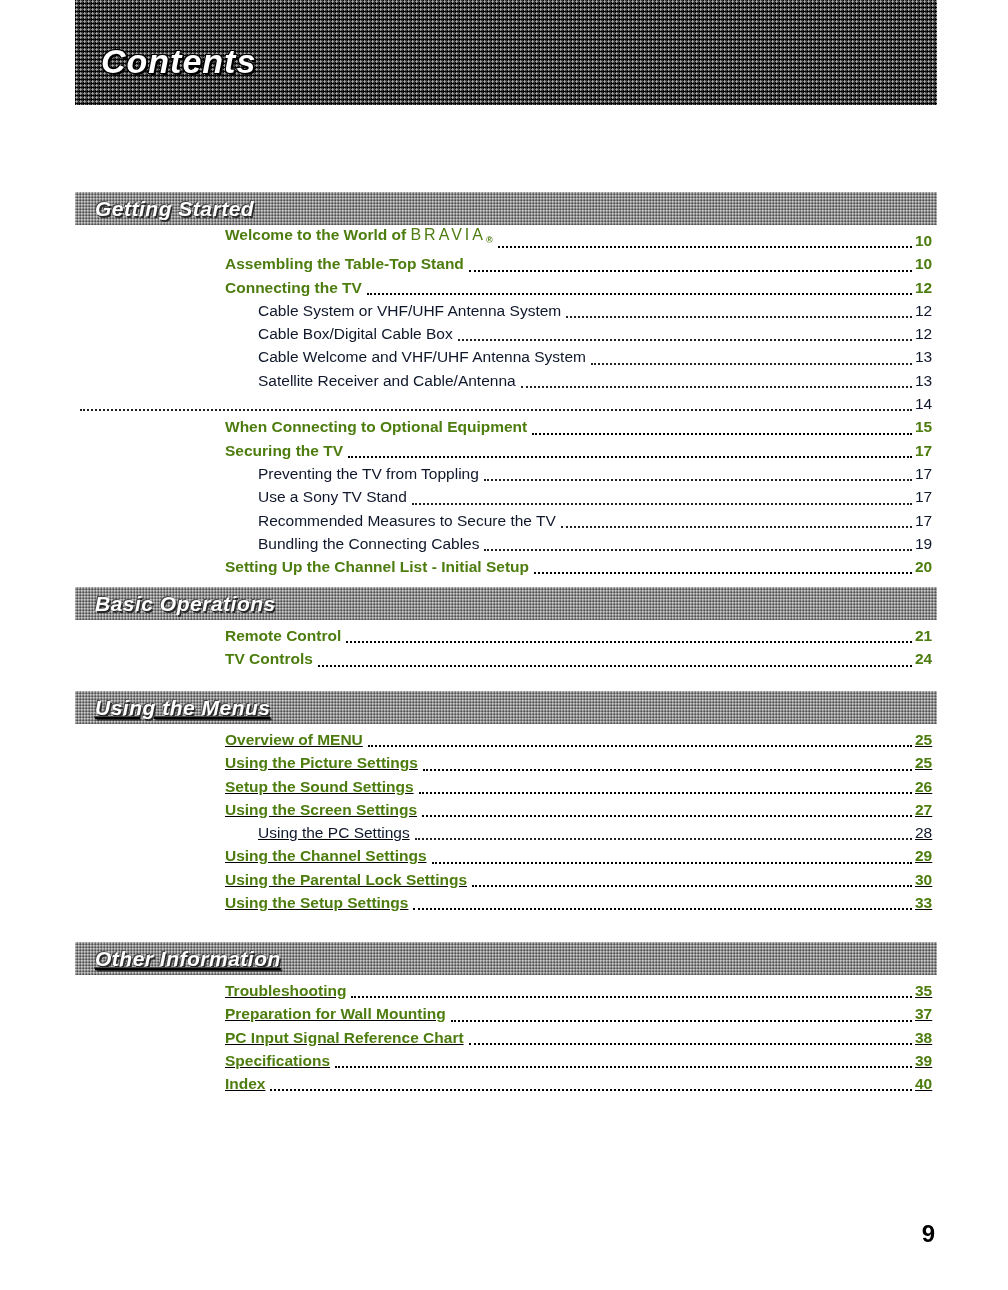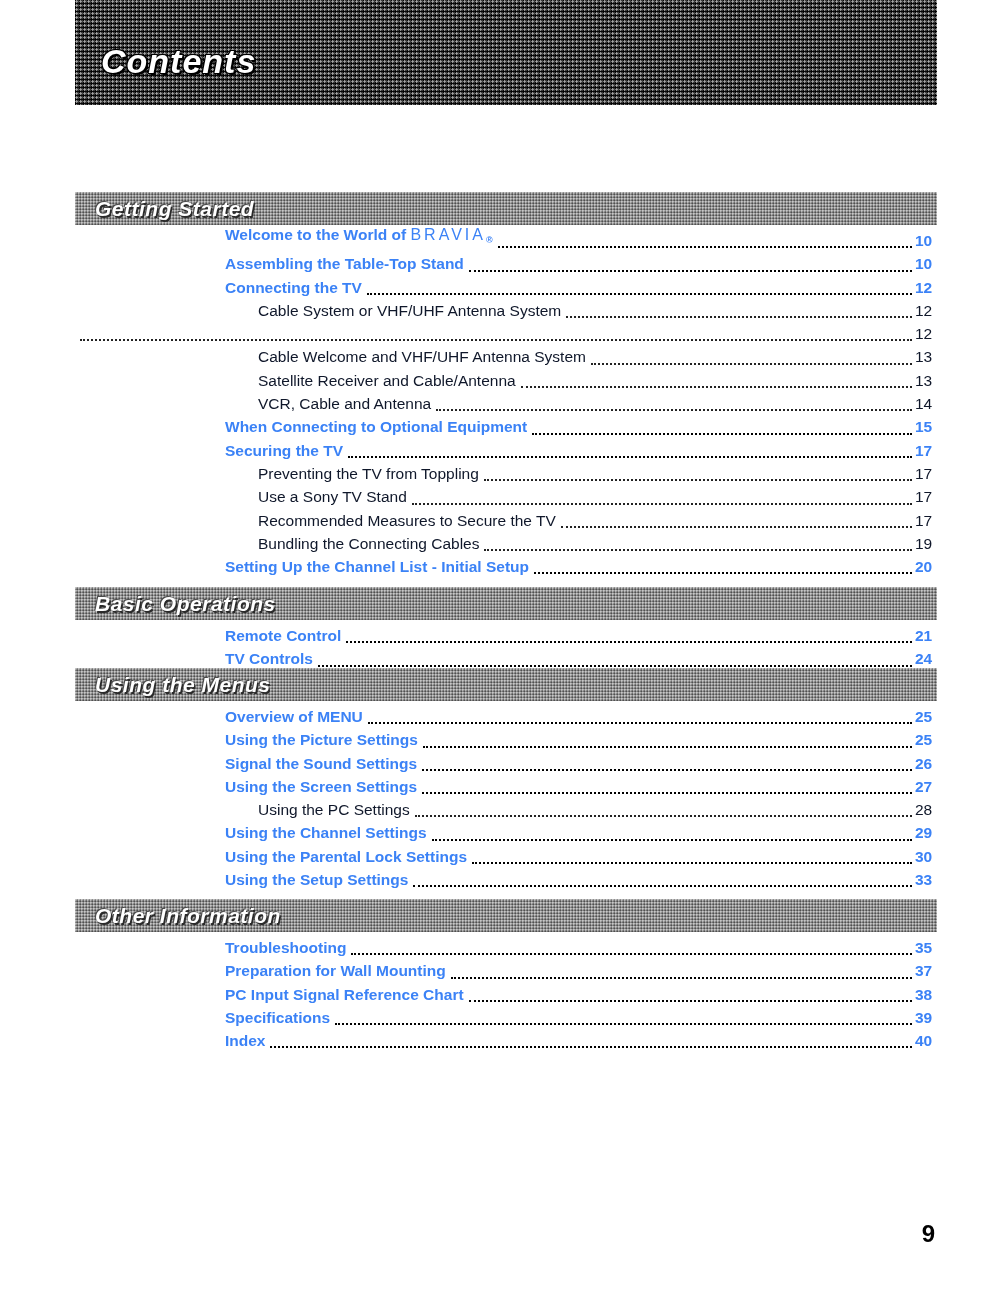--- a/index.html
+++ b/index.html
@@ -44,22 +44,22 @@
 
   
   .section {
     position: absolute;
     left: 75px;
     width: 862px;
     margin-top: 42px;
   }
   .section:nth-child(1) { top: 150px; }
   .section:nth-child(2) { top: 545px; }
-  .section:nth-child(3) { top: 626px; }
-  .section:nth-child(4) { top: 857px; }
+  .section:nth-child(3) { top: 649px; text-decoration: underline; }
+  .section:nth-child(4) { top: 900px; text-decoration: underline; }
 
   .section-bar {
     height: 33px;
     background-color: #8f8f8f;
     background-image:
       radial-gradient(circle at 0.8px 0.8px, rgba(255,255,255,0.5) 0.65px, rgba(255,255,255,0) 1px),
       radial-gradient(circle at 2.3px 2.3px, rgba(0,0,0,0.45) 0.65px, rgba(0,0,0,0) 1px);
     background-size: 3px 3px, 3px 3px;
     display: flex;
     align-items: center;
@@ -79,21 +79,21 @@
     margin-top: 4px;
   }
   .toc-row {
     display: flex;
     align-items: flex-end;
     height: 23.3px;
     font-size: 15.5px;
     line-height: 23.3px;
     color: #000;
   }
-  .toc-row.bold { font-weight: bold; color: #3b82f6; }
+  .toc-row.bold { font-weight: bold; color: #4d7c0f; }
   .toc-row.regular { font-weight: normal; color: #0f172a; }
   .toc-row.bold   .toc-label { padding-left: 150px; }
   .toc-row.regular .toc-label { padding-left: 183px; }
   .toc-label { white-space: nowrap; }
   .leader {
     flex: 1 1 auto;
     border-bottom: 2px dotted #000;
     margin: 0 3px 4px 5px;
     min-width: 20px;
   }
@@ -154,35 +154,35 @@
             <span class="toc-label">Connecting the TV</span>
             <span class="leader"></span>
             <span class="toc-page">12</span>
           </div>
           <div class="toc-row regular">
             <span class="toc-label">Cable System or VHF/UHF Antenna System</span>
             <span class="leader"></span>
             <span class="toc-page">12</span>
           </div>
           <div class="toc-row regular">
+            <span class="toc-label">Cable Box/Digital Cable Box</span>
             <span class="leader"></span>
             <span class="toc-page">12</span>
           </div>
           <div class="toc-row regular">
             <span class="toc-label">Cable Welcome and VHF/UHF Antenna System</span>
             <span class="leader"></span>
             <span class="toc-page">13</span>
           </div>
           <div class="toc-row regular">
             <span class="toc-label">Satellite Receiver and Cable/Antenna</span>
             <span class="leader"></span>
             <span class="toc-page">13</span>
           </div>
           <div class="toc-row regular">
-            <span class="toc-label">VCR, Cable and Antenna</span>
             <span class="leader"></span>
             <span class="toc-page">14</span>
           </div>
           <div class="toc-row bold">
             <span class="toc-label">When Connecting to Optional Equipment</span>
             <span class="leader"></span>
             <span class="toc-page">15</span>
           </div>
           <div class="toc-row bold">
             <span class="toc-label">Securing the TV</span>
@@ -242,21 +242,21 @@
             <span class="toc-label">Overview of MENU</span>
             <span class="leader"></span>
             <span class="toc-page">25</span>
           </div>
           <div class="toc-row bold">
             <span class="toc-label">Using the Picture Settings</span>
             <span class="leader"></span>
             <span class="toc-page">25</span>
           </div>
           <div class="toc-row bold">
-            <span class="toc-label">Signal the Sound Settings</span>
+            <span class="toc-label">Setup the Sound Settings</span>
             <span class="leader"></span>
             <span class="toc-page">26</span>
           </div>
           <div class="toc-row bold">
             <span class="toc-label">Using the Screen Settings</span>
             <span class="leader"></span>
             <span class="toc-page">27</span>
           </div>
           <div class="toc-row regular">
             <span class="toc-label">Using the PC Settings</span>

